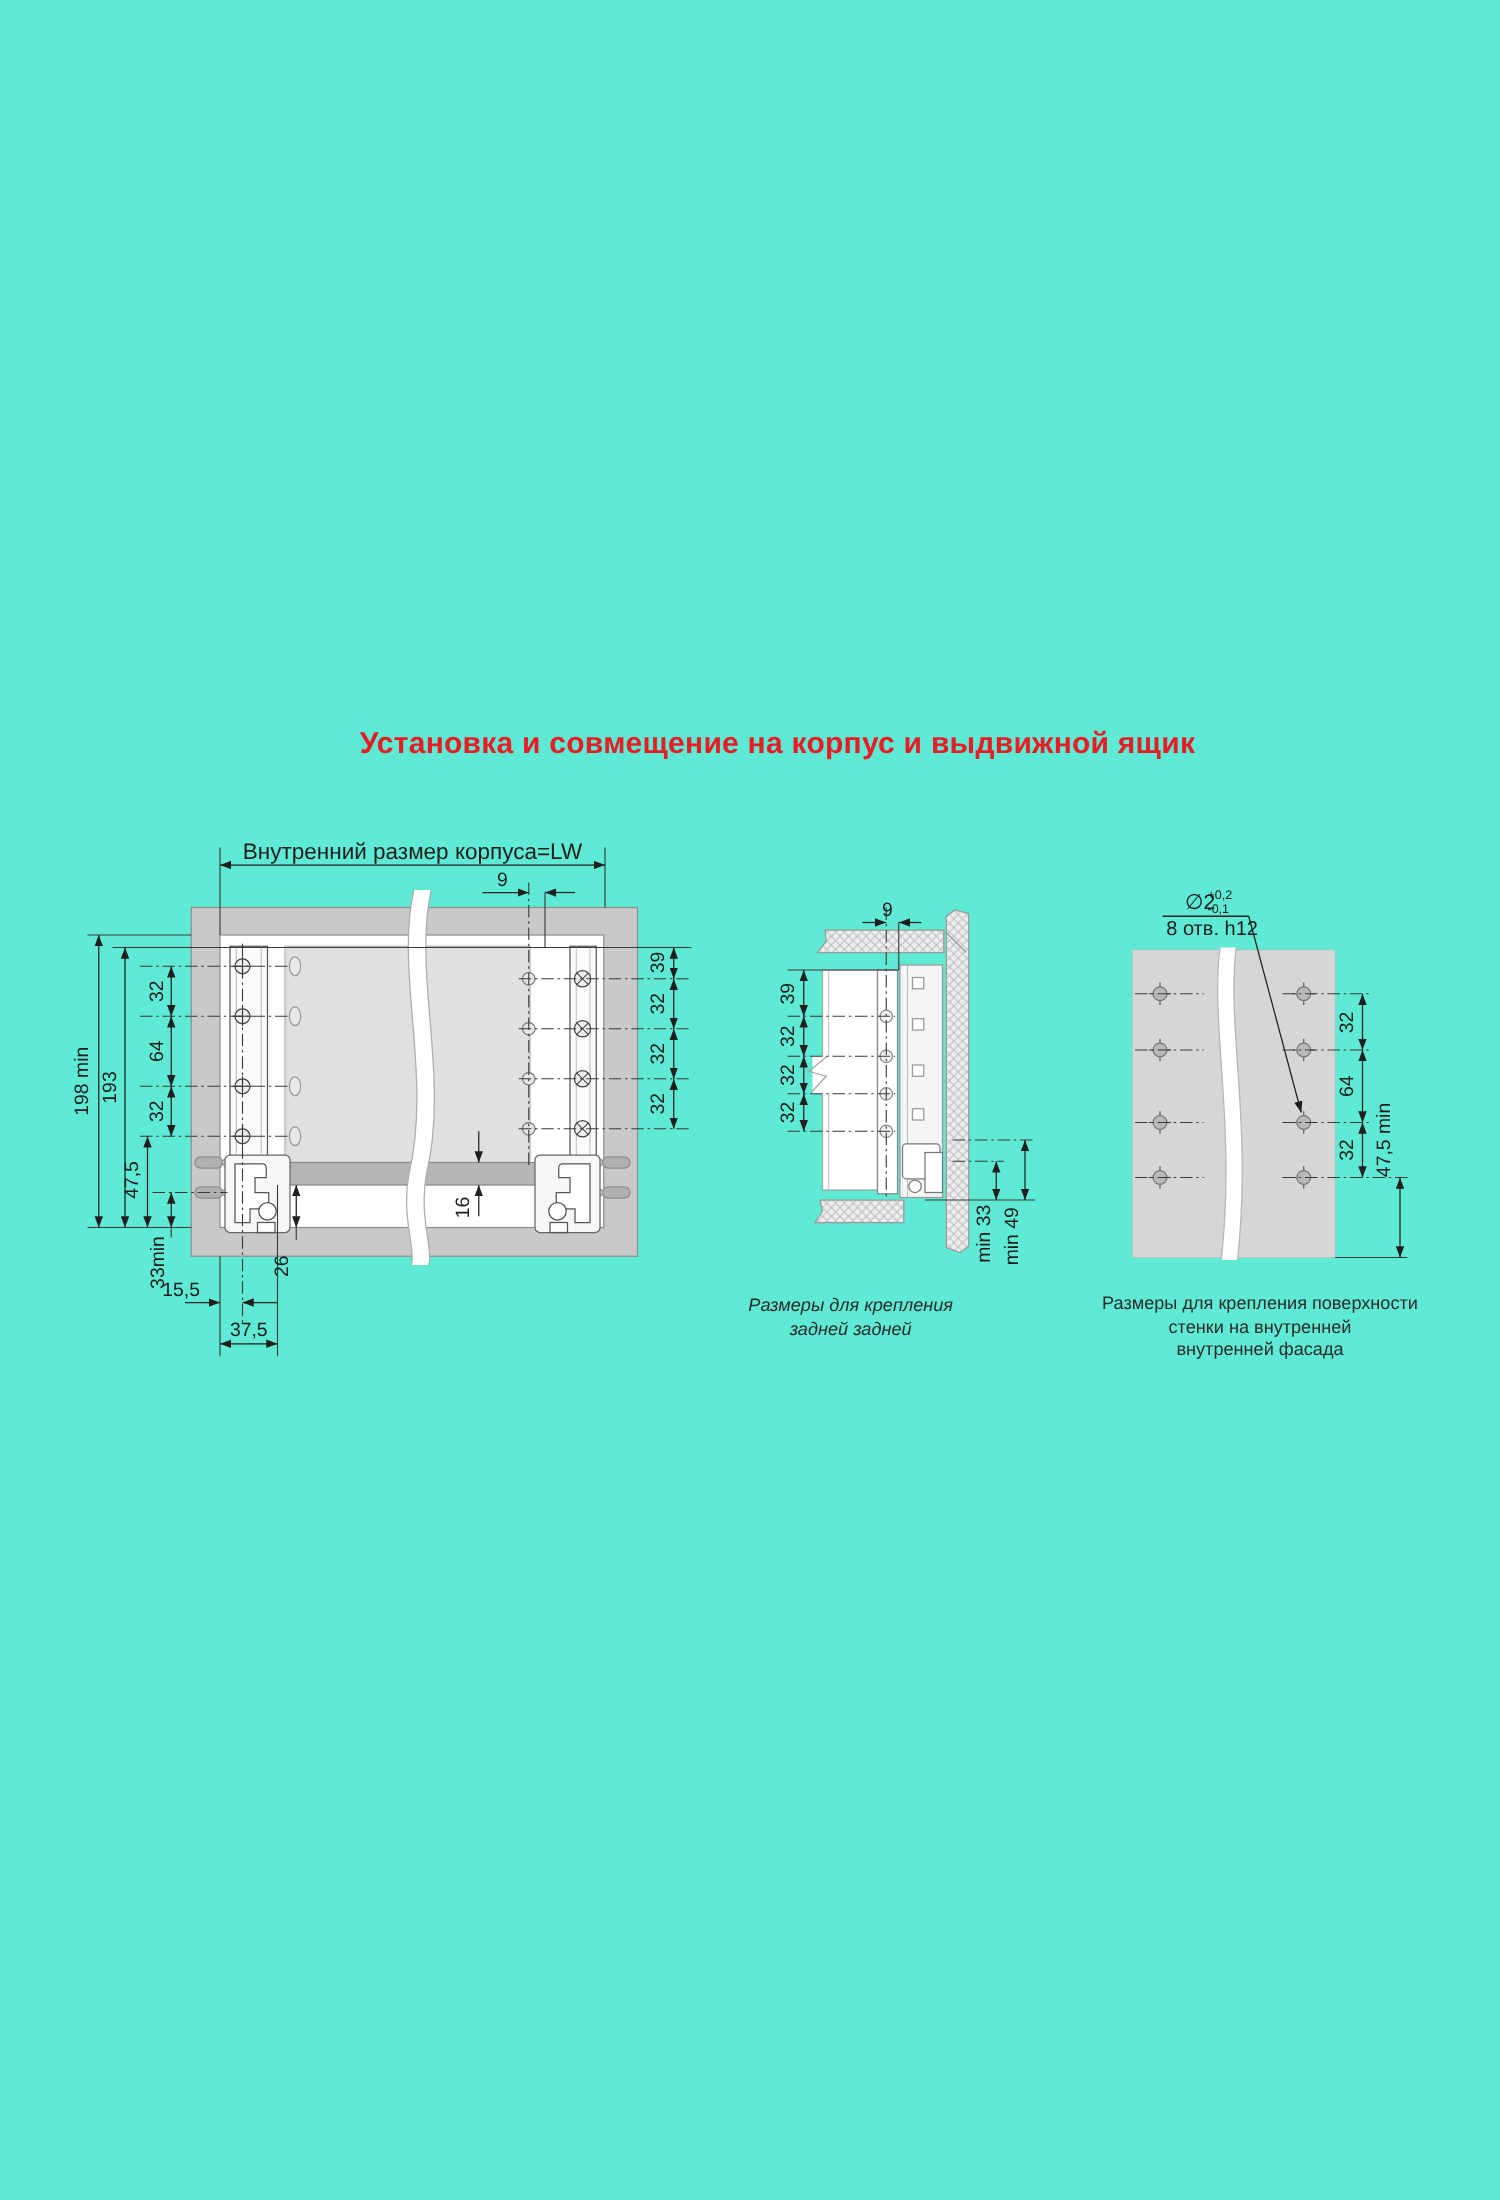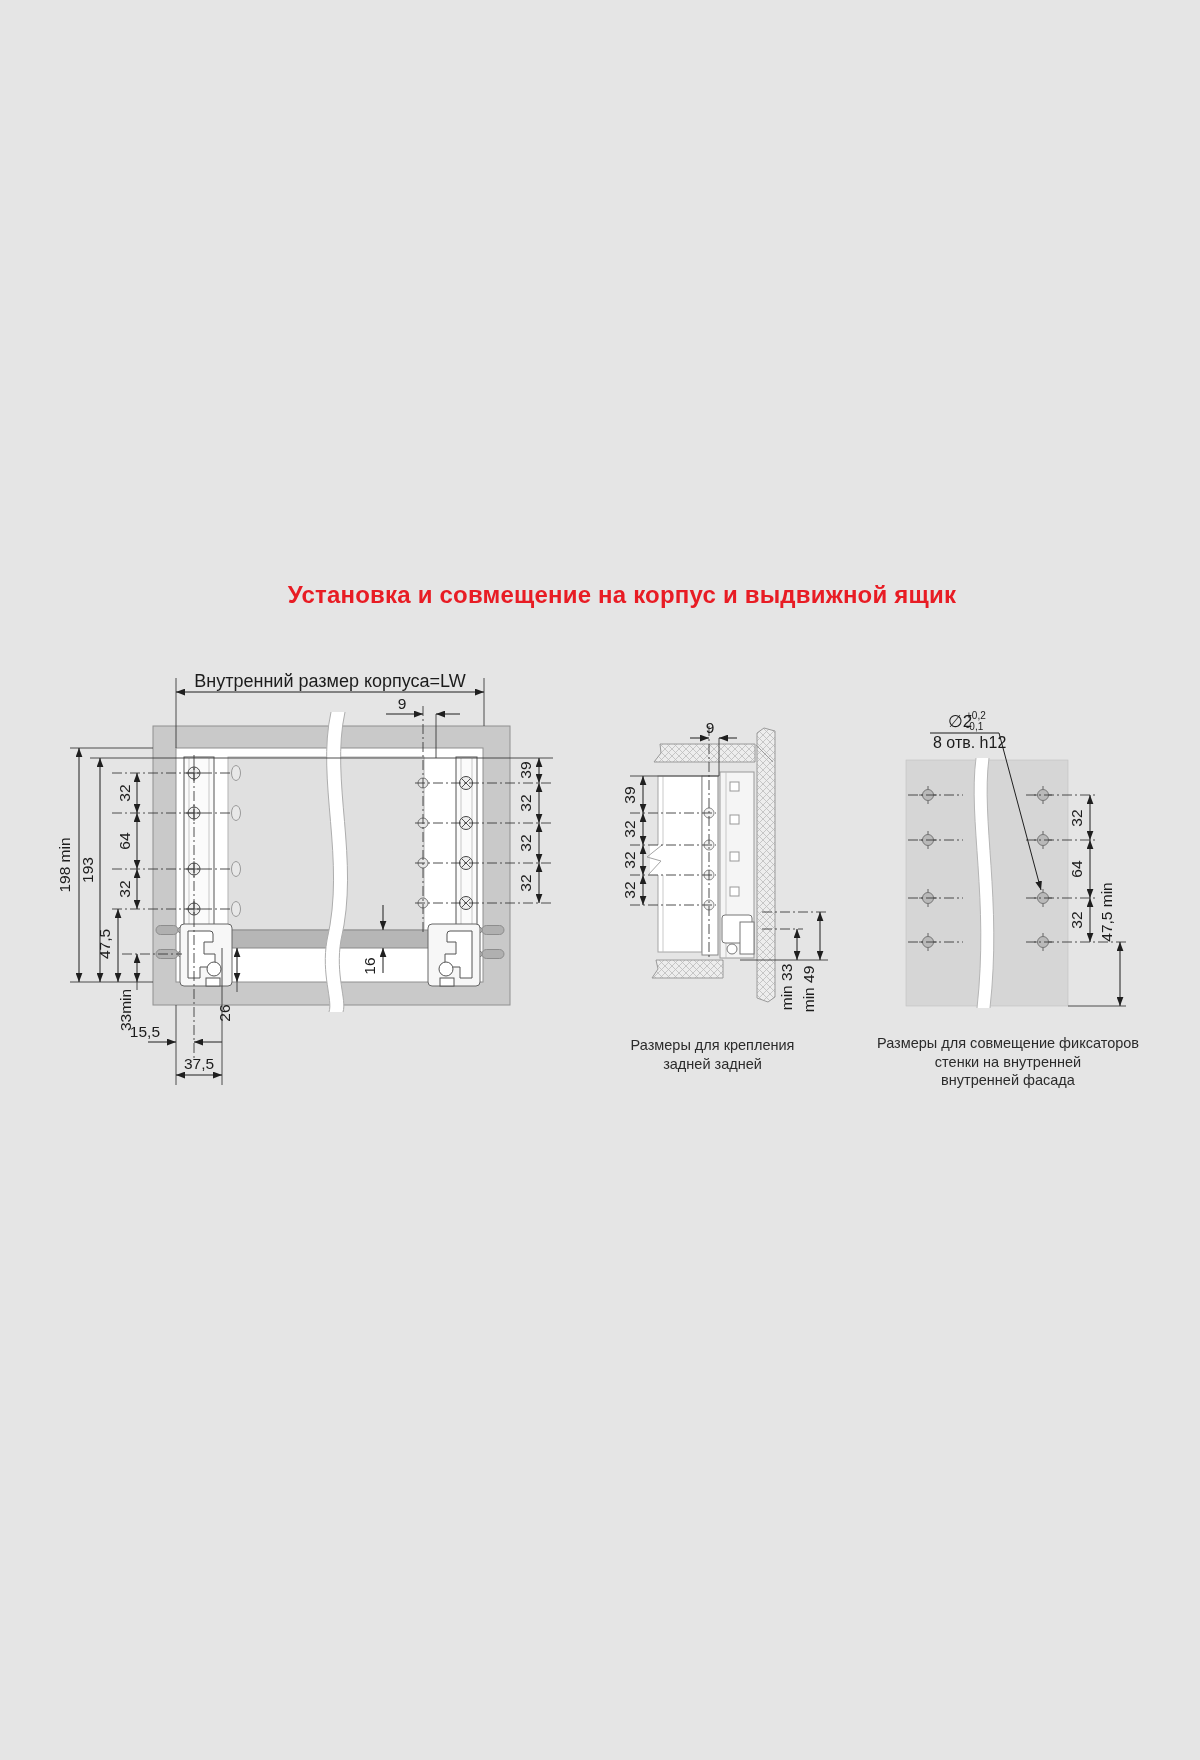--- a/index.html
+++ b/index.html
@@ -1,16 +1,16 @@
 <!DOCTYPE html>
 <html><head>
 <meta charset="utf-8">
 <style>
   html,body{margin:0;padding:0;background:#fff;}
-  #page{position:relative;width:1200px;height:1760px;background:#e5e5e5;overflow:hidden;
+  #page{position:relative;width:1200px;height:1760px;background:#5eead4;overflow:hidden;
         font-family:"Liberation Sans", sans-serif;}
   .title{position:absolute;top:581px;left:22px;width:1200px;text-align:center;
          font-size:24px;font-weight:bold;letter-spacing:0.2px;}
   .caption{position:absolute;font-size:14.5px;line-height:18.5px;color:#2b2b2b;text-align:center;}
   svg{position:absolute;overflow:visible;}
   svg text{font-family:"Liberation Sans", sans-serif;fill:#1c1c1c;}
   .dimtxt{font-size:15.5px;}
   .hdrtxt{font-size:18px;}
   .soltxt{font-size:10px;}
   .dim{stroke:#1f1f1f;stroke-width:1;fill:none;}
@@ -373,23 +373,23 @@
       <text class="dimtxt" transform="translate(1082 920) rotate(-90)" text-anchor="middle">32</text>
     </g>
 
     <g>
       <line class="ext" x1="1068" y1="1006" x2="1126" y2="1006"></line>
       <line class="dim" x1="1120" y1="942" x2="1120" y2="1006" marker-start="url(#arR)" marker-end="url(#arR)"></line>
       <text class="dimtxt" transform="translate(1112 912) rotate(-90)" text-anchor="middle">47,5 min</text>
     </g>
   </svg>
 
-  <div class="caption" style="left:590px;top:1036px;width:245px;">
+  <div class="caption" style="left:558px;top:1036px;width:245px;font-style:italic;">
     <div>Размеры для крепления</div>
     <div>задней задней</div>
   </div>
   <div class="caption" style="left:858px;top:1034px;width:300px;">
-    <div>Размеры для совмещение фиксаторов</div>
+    <div>Размеры для крепления поверхности</div>
     <div>стенки на внутренней</div>
     <div>внутренней фасада</div>
   </div>
 
 </div>
 
 </body></html>

